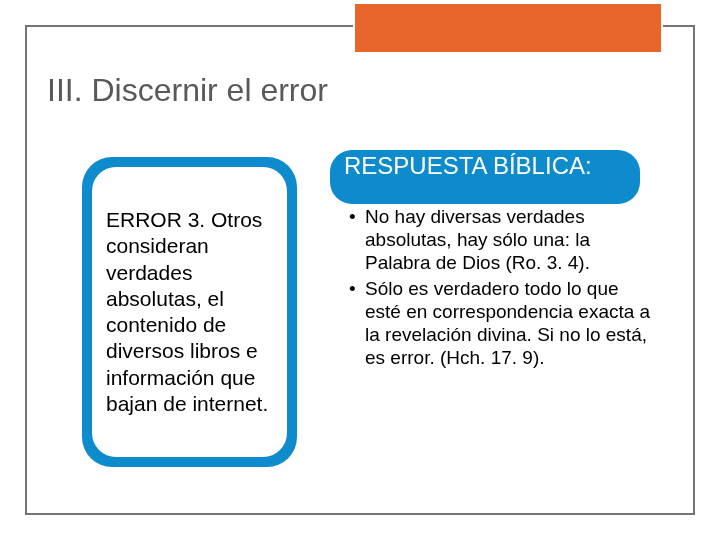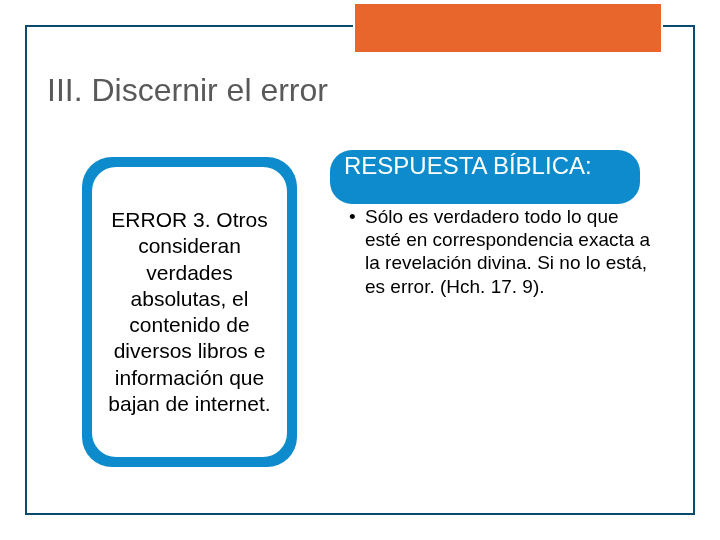--- a/index.html
+++ b/index.html
@@ -10,21 +10,21 @@
     font-family: Arial, Helvetica, sans-serif;
     position: relative;
     overflow: hidden;
   }
   .slide-frame {
     position: absolute;
     top: 25px;
     left: 25px;
     right: 25px;
     bottom: 25px;
-    border: 2px solid #0c4a6e;
+    border: 2px solid #737373;
     background: #fff;
   }
   .header-bar {
     position: absolute;
     top: -25px;
     right: 30px;
     width: 310px;
     height: 52px;
     background: #e8652c;
     border: 2px solid #fff;
@@ -55,21 +55,21 @@
     background: #fff;
     border-radius: 24px;
     display: flex;
     align-items: center;
     justify-content: center;
     padding: 12px 14px;
   }
   .left-card-text {
     color: #000;
     font-size: 21px;
-    text-align: center;
+    text-align: left;
     line-height: 1.25;
   }
   .right-heading-pill {
     position: absolute;
     top: 123px;
     left: 303px;
     width: 310px;
     height: 54px;
     background: #0d8bcc;
     border-radius: 22px;
@@ -118,16 +118,17 @@
       <div class="left-card-text">ERROR 3. Otros consideran verdades absolutas, el contenido de diversos libros e información que bajan de internet.</div>
     </div>
   </div>
 
   <div class="right-heading-pill">
     <div class="right-heading-text">RESPUESTA BÍBLICA:</div>
   </div>
 
   <div class="bullets">
     <ul>
+      <li>No hay diversas verdades absolutas, hay sólo una: la Palabra de Dios (Ro. 3. 4).</li>
       <li>Sólo es verdadero todo lo que esté en correspondencia exacta a la revelación divina. Si no lo está, es error. (Hch. 17. 9).</li>
     </ul>
   </div>
 </div>
 
 </body></html>

